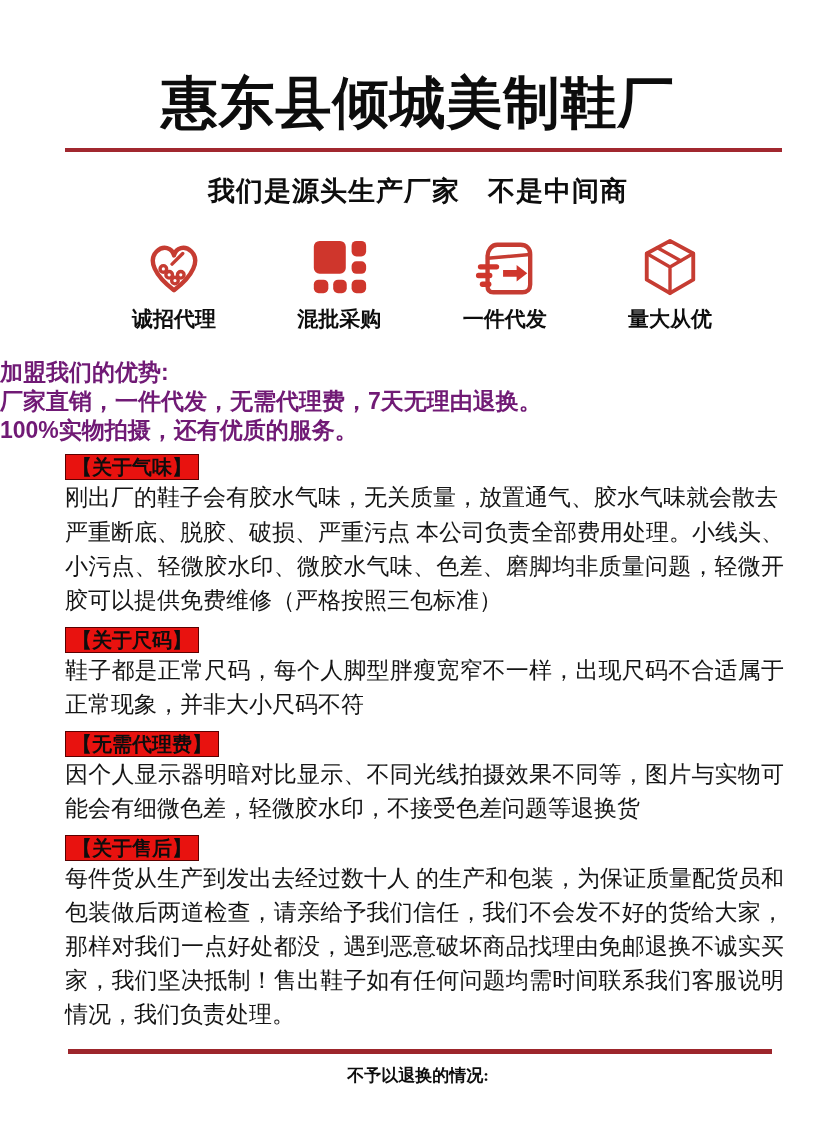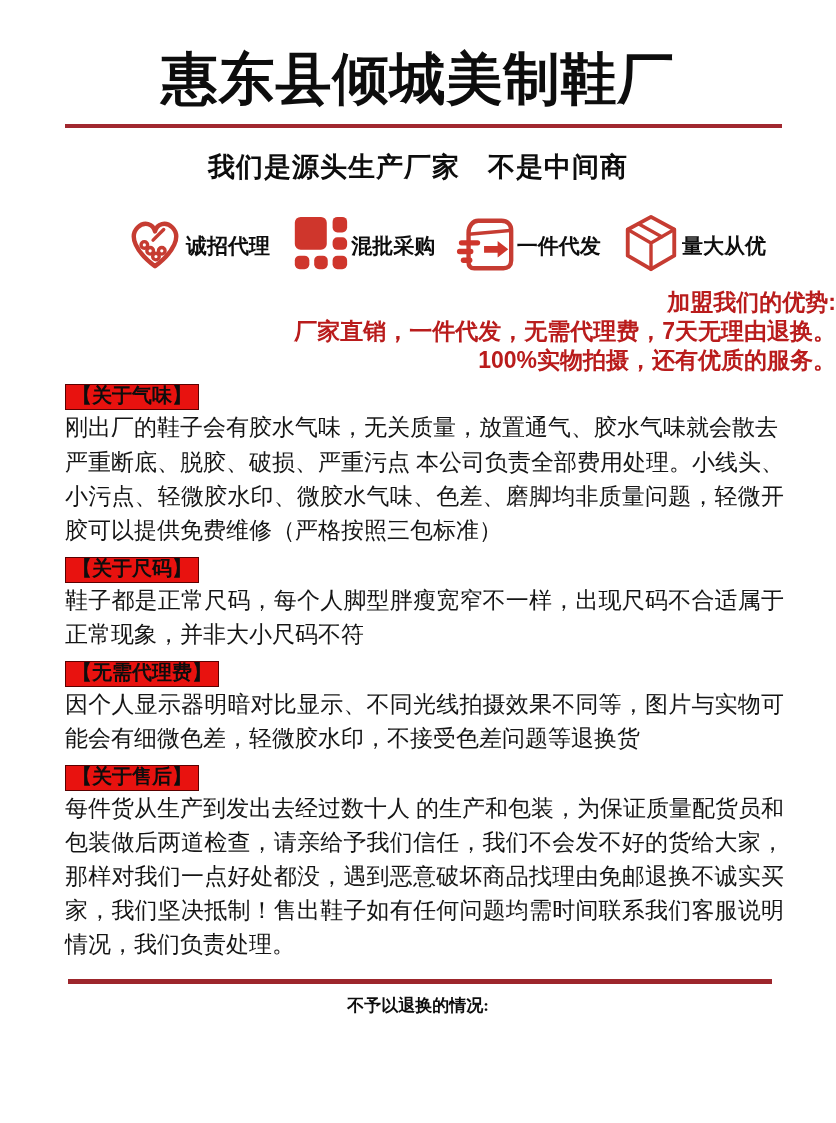--- a/index.html
+++ b/index.html
@@ -1,19 +1,19 @@
 <!DOCTYPE html>
 <html><head>
 <meta charset="utf-8">
 <style>
   * { margin: 0; padding: 0; box-sizing: border-box; }
   html, body { width: 836px; height: 1123px; background: #ffffff; overflow: hidden; }
   body { font-family: "Liberation Serif", serif; color: #111111; }
 
-  .page { width: 836px; height: 1123px; padding-top: 48px; }
+  .page { width: 836px; height: 1123px; padding-top: 72px; }
 
   .title {
     text-align: center;
     font-family: "Liberation Sans", sans-serif;
     font-weight: bold;
     font-size: 56px;
     line-height: 1.12;
     letter-spacing: 1px;
     color: #0d0d0d;
   }
@@ -31,49 +31,49 @@
     margin-top: 21px;
     letter-spacing: 1px;
     color: #0d0d0d;
   }
 
   .features {
     display: flex;
     justify-content: space-between;
     margin: 27px 116px 0 124px;
   }
-  .feature { display: flex; flex-direction: row; align-items: center; width: 100px; }
+  .feature { display: flex; flex-direction: column; align-items: center; width: 100px; }
   .feature .icon-box { width: 64px; height: 64px; display: flex; align-items: center; justify-content: center; }
   .feature .label {
     margin-top: 5px;
     font-family: "Liberation Sans", sans-serif;
     font-weight: bold;
     font-size: 21px;
     white-space: nowrap;
     color: #0d0d0d;
   }
 
   .advantages {
-    text-align: right;
+    text-align: left;
     font-family: "Liberation Sans", sans-serif;
     font-weight: bold;
     font-size: 23px;
     line-height: 29px;
-    margin-top: 12px;
-    color: #b91c1c;
+    margin-top: 25px;
+    color: #701a75;
   }
 
   .sections { margin: 5px 52px 0 65px; }
   .sec-header-wrap { margin-top: 9px; }
   .sec-header {
     display: inline-block;
     background: #e8120f;
     border: 1px solid #5a0000;
     color: #0d0d0d;
-    font-family: Liberation Mono, monospace;
+    font-family: Liberation Sans, sans-serif;
     font-weight: bold;
     font-size: 20px;
     line-height: 24px;
     padding: 0 6px;
   }
   .sec-body {
     font-size: 23px;
     line-height: 34px;
     margin-top: 1px;
     text-align: justify;

